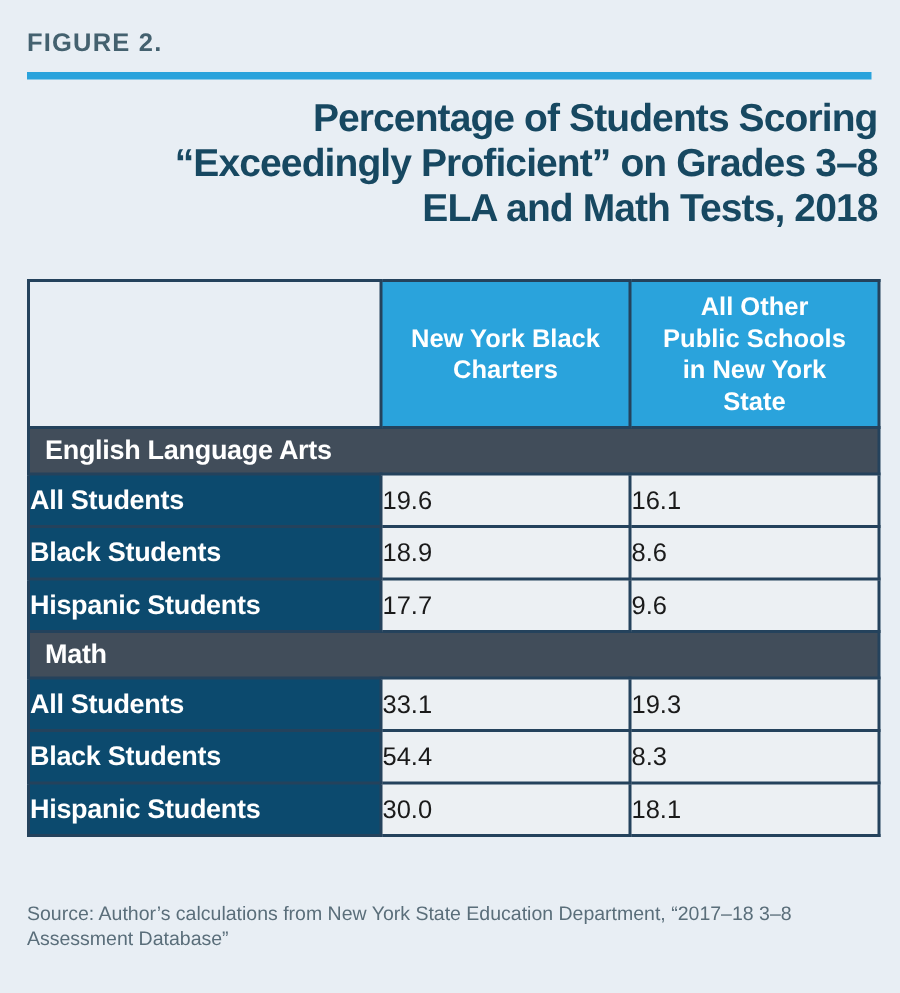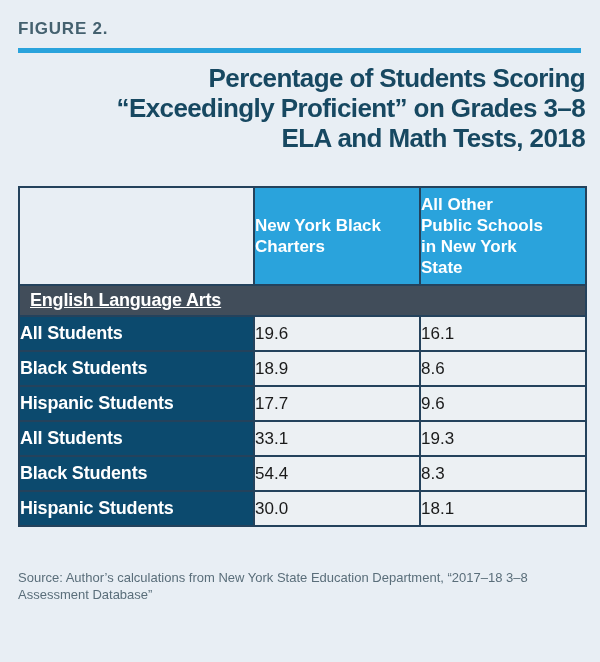--- a/index.html
+++ b/index.html
@@ -48,35 +48,34 @@
   td.spacer {
     border: none;
     background: transparent;
   }
   th.colhead {
     background: #2AA3DC;
     color: #ffffff;
     font-size: 17px;
     font-weight: bold;
     line-height: 21px;
-    text-align: left;
+    text-align: center;
     vertical-align: middle;
     height: 96px;
     white-space: pre-line;
   }
   tr.section td {
     background: #414D5A;
     color: #ffffff;
     font-size: 18px;
     font-weight: bold;
     text-align: left;
     padding: 0 10px;
     height: 29px;
     letter-spacing: -0.2px;
-    text-decoration: underline;
   }
   td.rowlabel {
     background: #0c4a6e;
     color: #ffffff;
     font-size: 18px;
     font-weight: bold;
     text-align: left;
     padding: 0 10px;
     height: 33px;
     letter-spacing: -0.2px;
@@ -138,20 +137,23 @@
       <tr>
         <td class="rowlabel">Black Students</td>
         <td class="val">18.9</td>
         <td class="val">8.6</td>
       </tr>
       <tr>
         <td class="rowlabel">Hispanic Students</td>
         <td class="val">17.7</td>
         <td class="val">9.6</td>
       </tr>
+      <tr class="section">
+        <td colspan="3">Math</td>
+      </tr>
       <tr>
         <td class="rowlabel">All Students</td>
         <td class="val">33.1</td>
         <td class="val">19.3</td>
       </tr>
       <tr>
         <td class="rowlabel">Black Students</td>
         <td class="val">54.4</td>
         <td class="val">8.3</td>
       </tr>

